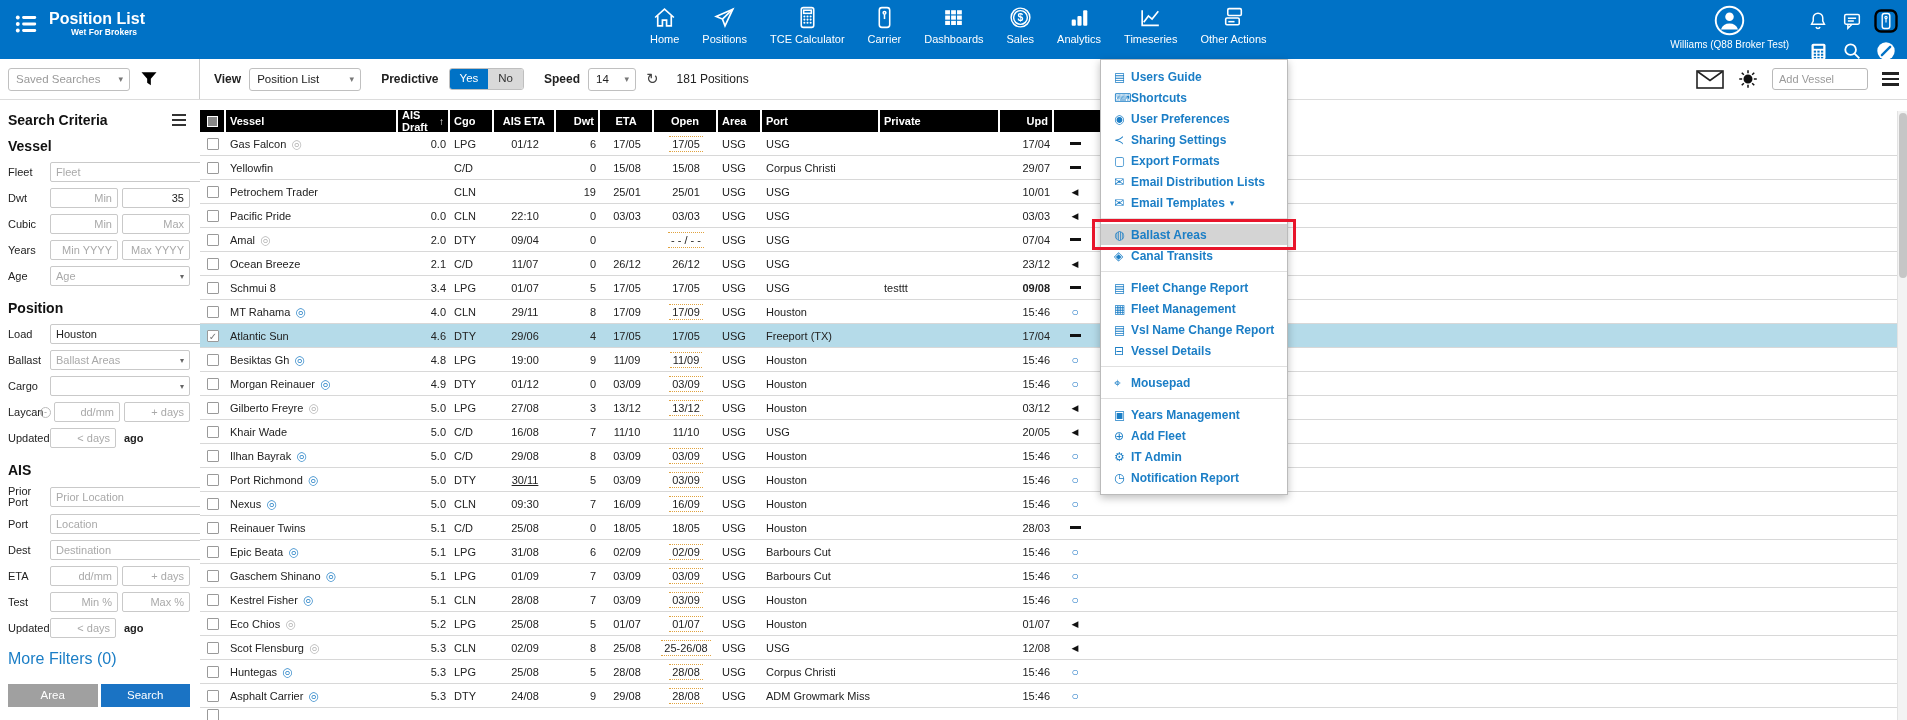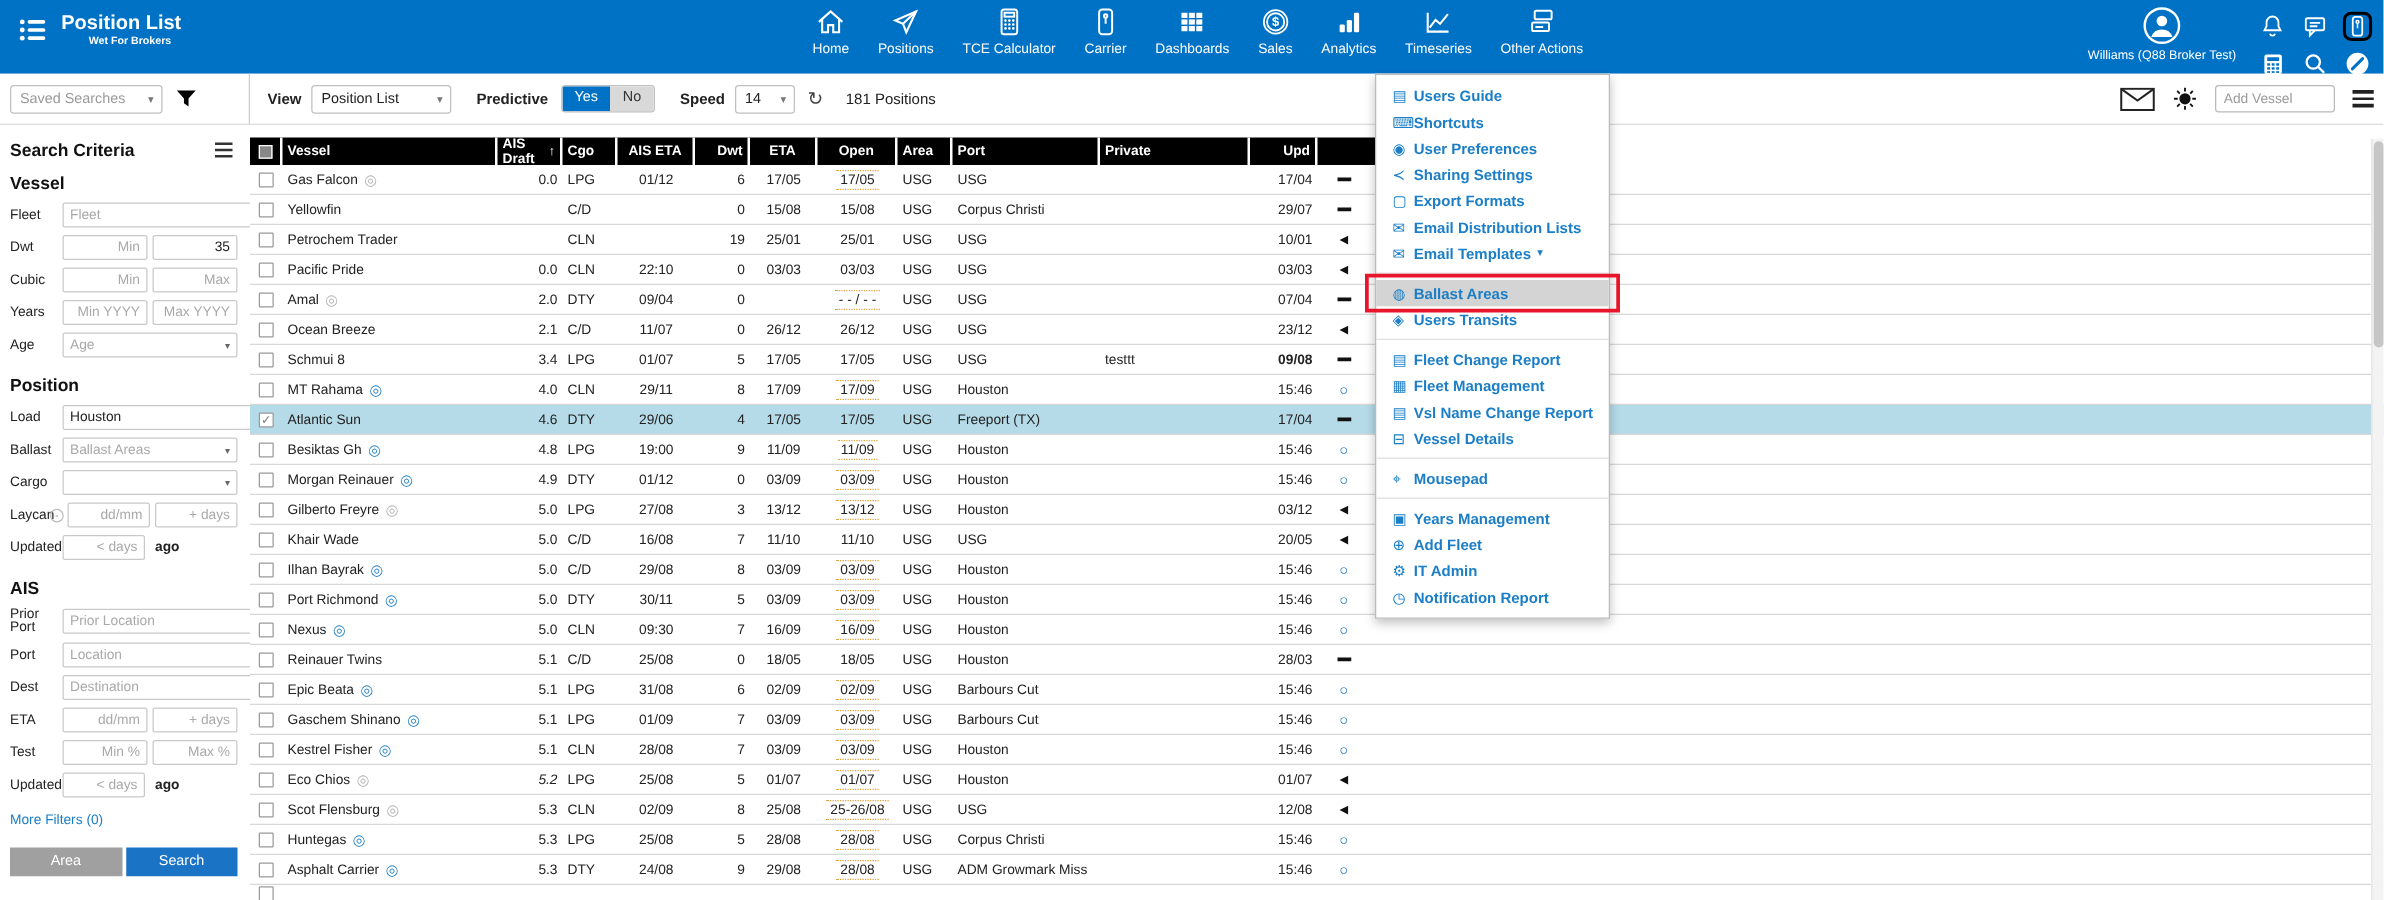--- a/index.html
+++ b/index.html
@@ -62,21 +62,21 @@
   .f-row input::placeholder { color:#a9a9a9; }
   .full { flex:1; }
   .half { width:50%; flex:1; }
   .right { text-align:right; }
   .center { text-align:right; }
   .sel-box { height:20px; border:1px solid #c9c9c9; border-radius:2px; flex:1; display:flex; align-items:center; font-size:11px; padding:0 5px; cursor:pointer; }
   .sel-box .txt { flex:1; color:#a9a9a9; }
   .sel-box .caret { font-size:8px; color:#666; }
   .ago { font-size:11px; font-weight:bold; color:#222; margin-left:4px; }
   .minus-circle { width:11px; height:11px; border:1px solid #bbb; border-radius:50%; color:#999; font-size:9px; line-height:9px; text-align:center; margin-left:1px; margin-right:3px; flex-shrink:0; }
-  .more-filters { font-size:11px; color:#1b7ec6; margin:6px 0 16px; cursor:pointer; display:inline-block; }
+  .more-filters { font-size:16px; color:#1b7ec6; margin:6px 0 16px; cursor:pointer; display:inline-block; }
   .btn-row { display:flex; gap:3px; }
   .btn { flex:1; height:23px; font-size:11.5px; color:#fff; text-align:center; line-height:23px; cursor:pointer; }
   .btn-save { background:#a0a0a0; }
   .btn-search { background:#1a73c4; }
 
   
   .main { position:absolute; left:200px; top:100px; right:0; bottom:0; overflow:hidden; }
   .thead { display:flex; margin-top:10px; height:22px; background:#000; color:#fff; align-items:center; font-size:11px; font-weight:bold; width:900px; }
   .th { padding:0 4px; border-right:2px solid #fff; height:100%; display:flex; align-items:center; }
   .w-cb { width:26px; justify-content:center; flex-shrink:0; }
@@ -866,21 +866,21 @@
         <div class="row">
           <span class="td w-cb" style="justify-content: center;">
             <span class="cb"></span>
           </span>
           <span class="td w-name">
             <span>Port Richmond</span>
             <span class="v-ico blue">◎</span>
           </span>
           <span class="td w-draft" style="justify-content: flex-end;">5.0</span>
           <span class="td w-cgo">DTY</span>
-          <span class="td w-aiseta" style="justify-content: center;">30/11</span>
+          <span class="td w-aiseta" style="justify-content: center; text-decoration: underline;">30/11</span>
           <span class="td w-dwt" style="justify-content: flex-end;">5</span>
           <span class="td w-eta" style="justify-content: center;">03/09</span>
           <span class="td w-open" style="justify-content: center;">
             <span class="open-dotted">03/09</span>
           </span>
           <span class="td w-area">USG</span>
           <span class="td w-port">Houston</span>
           <span class="td w-priv"></span>
           <span class="td w-upd" style="justify-content: flex-end;">15:46</span>
           <span class="td w-st" style="justify-content: center;">
@@ -1007,21 +1007,21 @@
           </span>
         </div>
         <div class="row">
           <span class="td w-cb" style="justify-content: center;">
             <span class="cb"></span>
           </span>
           <span class="td w-name">
             <span>Eco Chios</span>
             <span class="v-ico gray">◎</span>
           </span>
-          <span class="td w-draft" style="justify-content: flex-end; font-style: italic;">5.2</span>
+          <span class="td w-draft" style="justify-content: flex-end;">5.2</span>
           <span class="td w-cgo">LPG</span>
           <span class="td w-aiseta" style="justify-content: center;">25/08</span>
           <span class="td w-dwt" style="justify-content: flex-end;">5</span>
           <span class="td w-eta" style="justify-content: center;">01/07</span>
           <span class="td w-open" style="justify-content: center;">
             <span class="open-dotted">01/07</span>
           </span>
           <span class="td w-area">USG</span>
           <span class="td w-port">Houston</span>
           <span class="td w-priv"></span>
@@ -1158,21 +1158,21 @@
           <span class="mcaret">▾</span>
         </div>
       </div>
       <div class="m-group">
         <div class="m-item hl">
           <span class="mi">◍</span>
           <span>Ballast Areas</span>
         </div>
         <div class="m-item">
           <span class="mi">◈</span>
-          <span>Users Transits</span>
+          <span>Canal Transits</span>
         </div>
       </div>
       <div class="m-group">
         <div class="m-item">
           <span class="mi">▤</span>
           <span>Fleet Change Report</span>
         </div>
         <div class="m-item">
           <span class="mi">▦</span>
           <span>Fleet Management</span>

